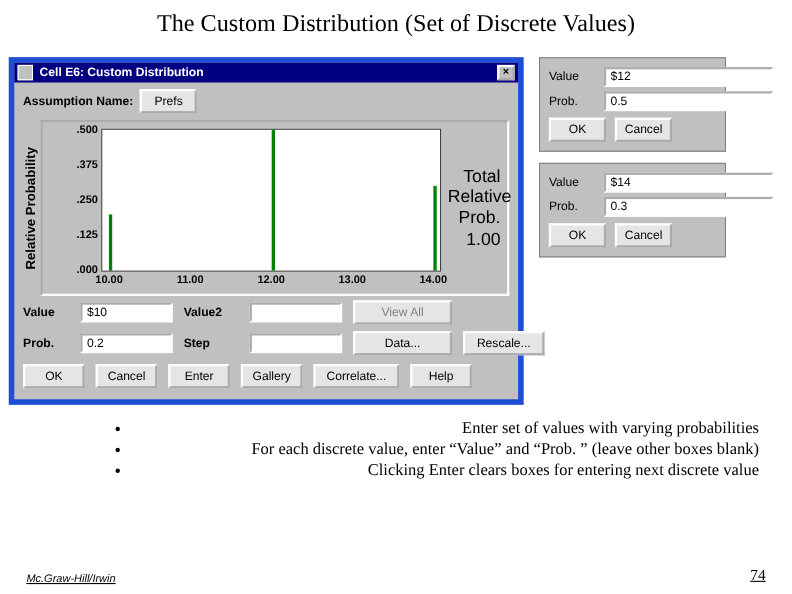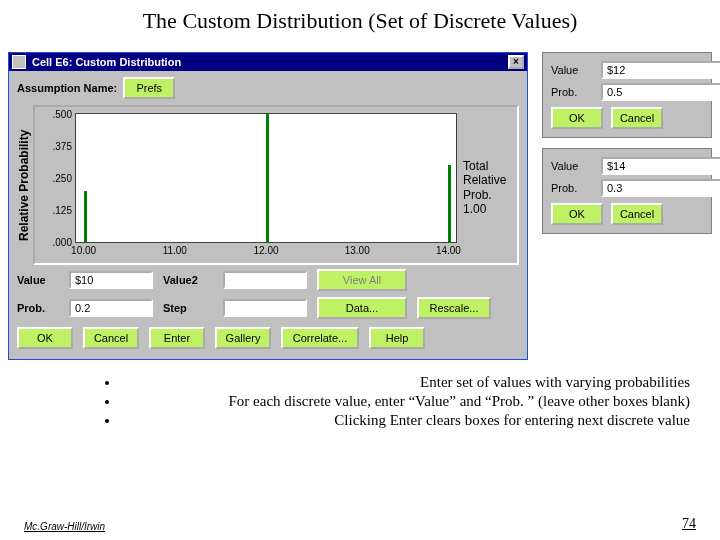--- a/index.html
+++ b/index.html
@@ -20,23 +20,23 @@
     font-weight: normal;
   }
   .content-row {
     display: flex;
     flex-direction: row;
     align-items: flex-start;
     padding: 0 8px;
   }
   
   .dlg {
-    width: 520px;
+    width: 468px;
     background: #c0c0c0;
-    border: 1px solid #1d4ed8;
+    border: 5px solid #1d4ed8;
     font-family: "MS Sans Serif", Arial, sans-serif;
     font-size: 11px;
   }
   .titlebar {
     background: #000080;
     color: #fff;
     display: flex;
     align-items: center;
     justify-content: space-between;
     padding: 2px 3px;
@@ -69,21 +69,21 @@
   .lbl { font-weight:bold; }
   .sunken-input {
     background:#fff;
     border: 2px inset #fff;
     height:18px;
     padding: 1px 4px;
     font-family:"MS Sans Serif",Arial,sans-serif;
     font-size:11px;
   }
   .btn {
-    background:#bef264;
+    background:#e5e5e5;
     border:2px outset #fff;
     height:22px;
     min-width:52px;
     padding:0 6px;
     font-family:"MS Sans Serif",Arial,sans-serif;
     font-size:11px;
     cursor:pointer;
   }
   
   .chart-wrap {
@@ -131,27 +131,27 @@
   .xtick {
     position:absolute;
     top:100%;
     font-size:10px;
     transform:translateX(-50%);
     margin-top:3px;
   }
   .side-note {
     position:absolute;
     right:6px;
-    top:52px;
-    font-size:12px;
-    text-align:left;
+    top:40px;
+    font-size:16px;
+    text-align:right;
     width:48px;
     line-height:1.2;
   }
-  .plot-area { position:relative; margin-left:32px; margin-right:52px; }
+  .plot-area { position:relative; margin-left:45px; margin-right:52px;font-weight:bold; }
   .xt-spacer { height:16px; }
   
   .grid {
     display:grid;
     grid-template-columns: 42px 84px 50px 84px 90px 74px;
     column-gap:10px;
     row-gap:6px;
     align-items:center;
     margin-top:4px;
   }

